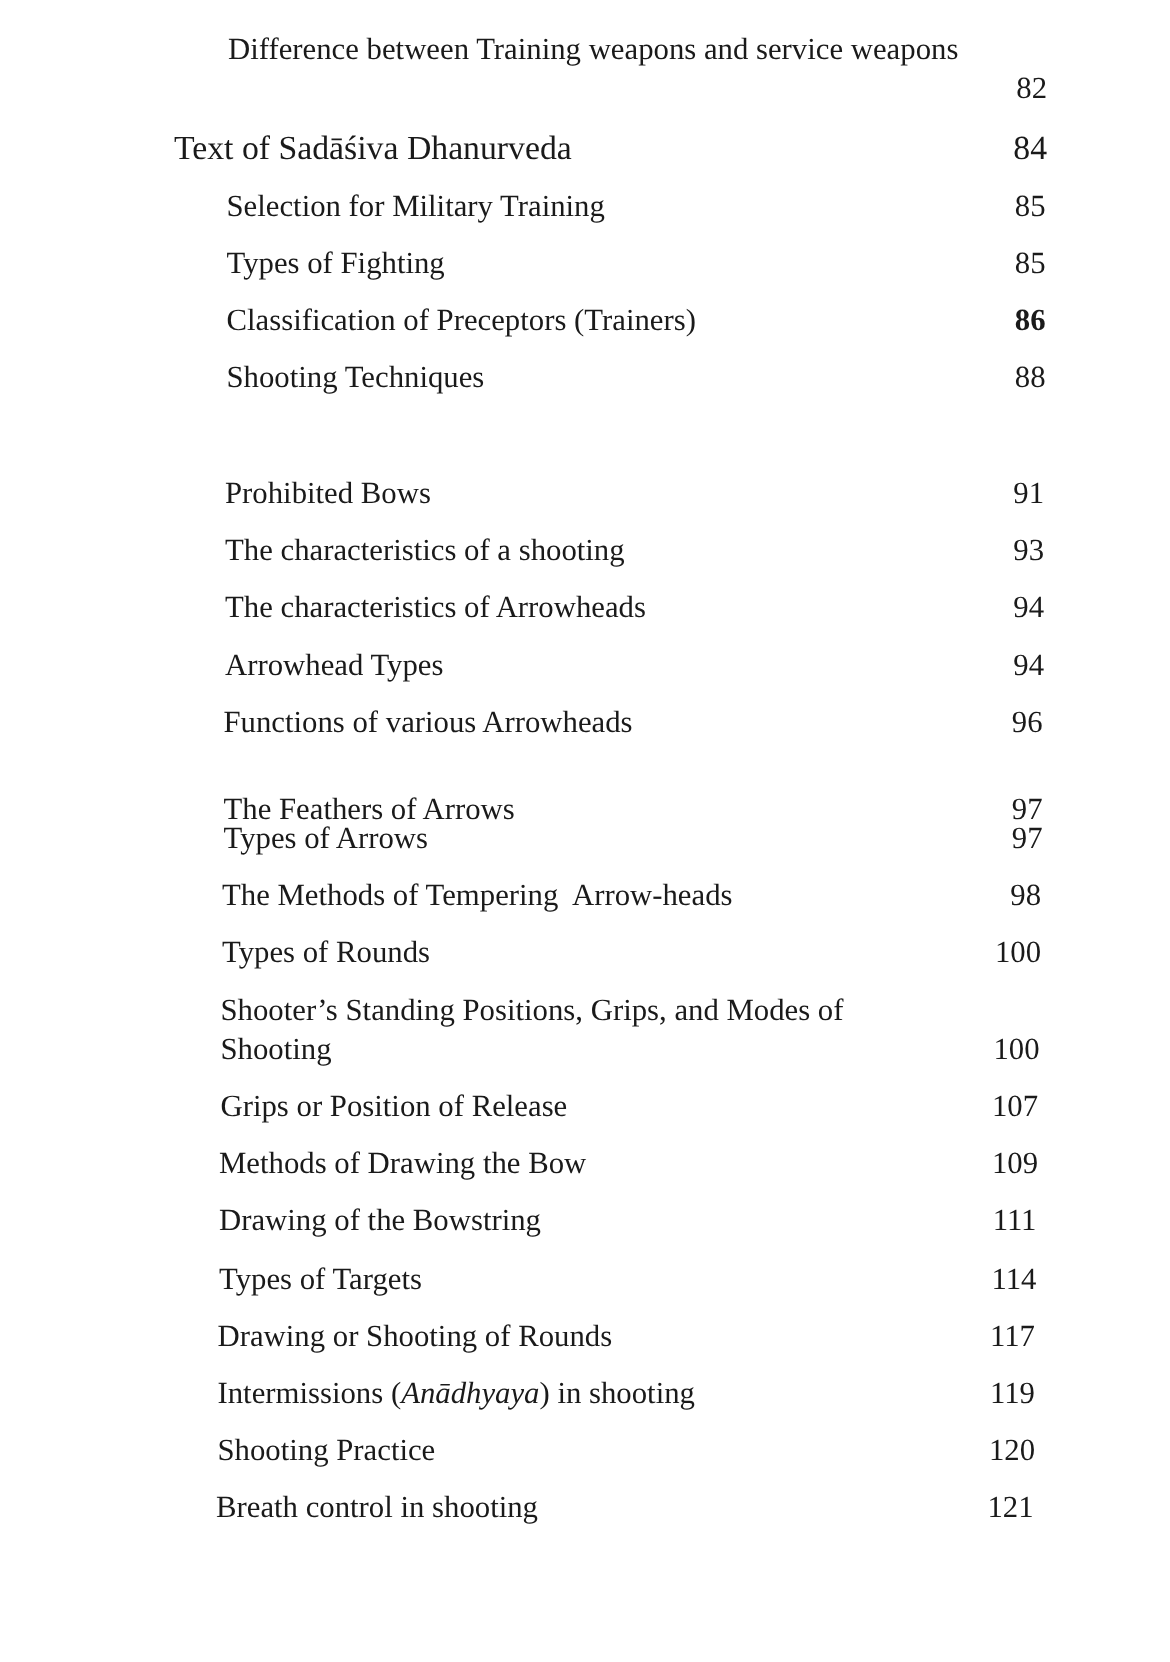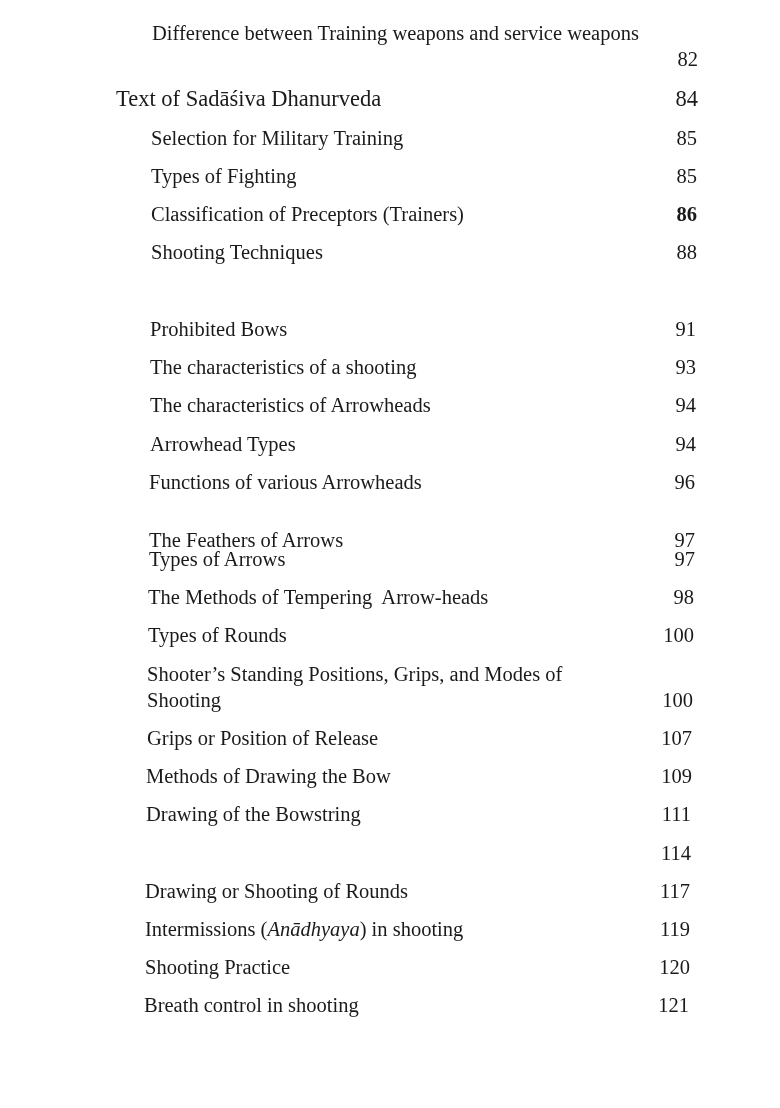--- a/index.html
+++ b/index.html
@@ -141,20 +141,21 @@
     <span class="title">Methods of Drawing the Bow</span>
     <span class="pg" style="right:0;">109</span>
   </div>
 
   <div class="entry" style="left:146px; top:801px; width:545px; height:26px;">
     <span class="title">Drawing of the Bowstring</span>
     <span class="pg" style="right:0;">111</span>
   </div>
 
   <div class="entry" style="left:146px; top:840px; width:545px; height:26px;">
+    <span class="title">Types of Targets</span>
     <span class="pg" style="right:0;">114</span>
   </div>
 
   <div class="entry" style="left:145px; top:878px; width:545px; height:26px;">
     <span class="title">Drawing or Shooting of Rounds</span>
     <span class="pg" style="right:0;">117</span>
   </div>
 
   <div class="entry" style="left:145px; top:916px; width:545px; height:26px;">
     <span class="title"><span>Intermissions (</span><em>Anādhyaya</em><span>) in shooting</span></span>

